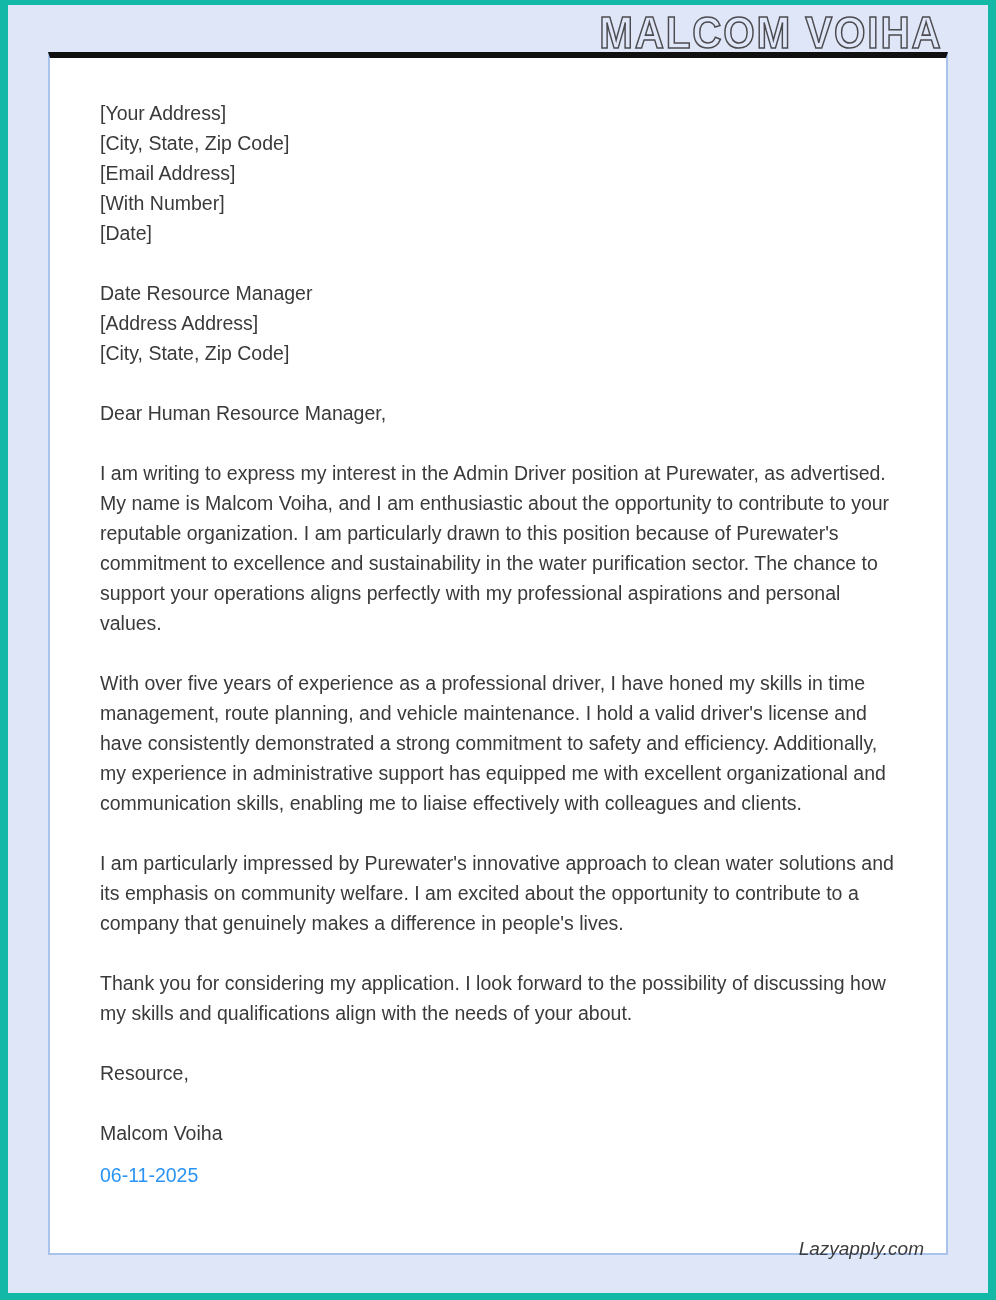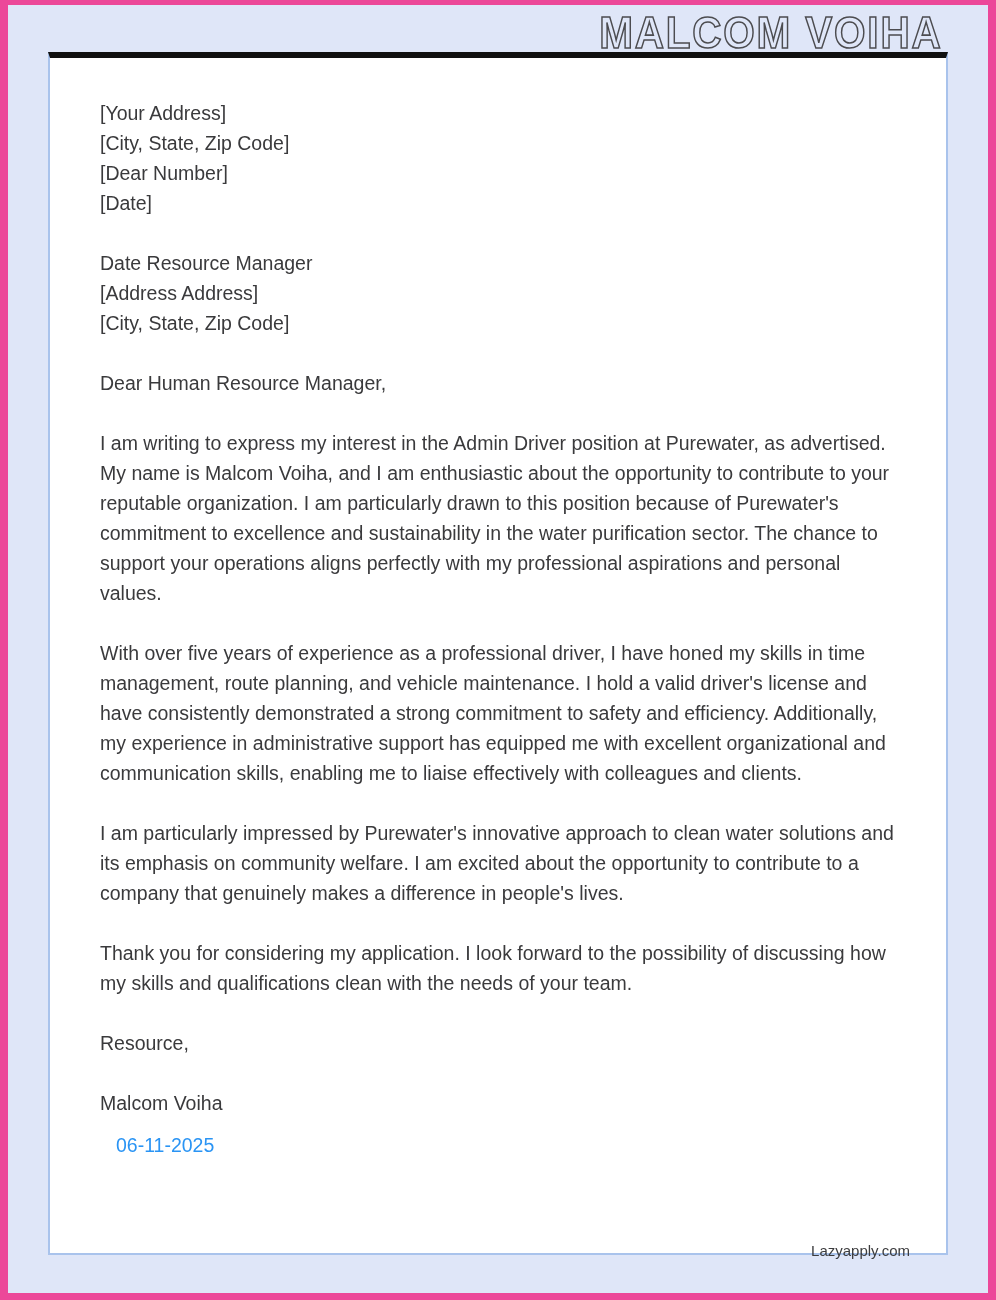--- a/index.html
+++ b/index.html
@@ -1,21 +1,21 @@
 <!DOCTYPE html>
 <html><head>
 <meta charset="utf-8">
 <style>
   * { margin: 0; padding: 0; box-sizing: border-box; }
   html, body { width: 996px; height: 1300px; }
   body { background: #000; font-family: "Liberation Sans", sans-serif; }
 
   .frame {
     width: 996px; height: 1300px;
-    background: #ec4899;
+    background: #14b8a6;
     padding: 5px 8px 7px 8px;
   }
   .canvas {
     position: relative;
     width: 100%; height: 100%;
     background: #dfe6f8;
   }
 
   .header-name {
     position: absolute;
@@ -44,60 +44,61 @@
   }
 
   .block { margin-bottom: 30px; }
   .line { line-height: 30px; }
   p { margin: 0 0 30px 0; }
   p.signature { margin-bottom: 12px; }
 
   .date {
     color: #2a94f4;
     margin-bottom: 0;
-    margin-left: 16px;
   }
 
   .watermark {
     position: absolute;
-    right: 36px; bottom: -5px;
-    font-size: 15px;
+    right: 22px; bottom: -5px;
+    font-size: 19px;
     line-height: 1;
     color: #3c3c3e;
+    font-style: italic;
   }
 </style>
 </head>
 <body>
 
 <div class="frame">
   <div class="canvas">
 
     <div class="header-name">MALCOM VOIHA</div>
 
     <div class="document">
 
       <div class="block">
         <div class="line">[Your Address]</div>
         <div class="line">[City, State, Zip Code]</div>
-        <div class="line">[Dear Number]</div>
+        <div class="line">[Email Address]</div>
+        <div class="line">[With Number]</div>
         <div class="line">[Date]</div>
       </div>
 
       <div class="block">
         <div class="line">Date Resource Manager</div>
         <div class="line">[Address Address]</div>
         <div class="line">[City, State, Zip Code]</div>
       </div>
 
       <p>Dear Human Resource Manager,</p>
 
       <p>I am writing to express my interest in the Admin Driver position at Purewater, as advertised. My name is Malcom Voiha, and I am enthusiastic about the opportunity to contribute to your reputable organization. I am particularly drawn to this position because of Purewater's commitment to excellence and sustainability in the water purification sector. The chance to support your operations aligns perfectly with my professional aspirations and personal values.</p>
       <p>With over five years of experience as a professional driver, I have honed my skills in time management, route planning, and vehicle maintenance. I hold a valid driver's license and have consistently demonstrated a strong commitment to safety and efficiency. Additionally, my experience in administrative support has equipped me with excellent organizational and communication skills, enabling me to liaise effectively with colleagues and clients.</p>
       <p>I am particularly impressed by Purewater's innovative approach to clean water solutions and its emphasis on community welfare. I am excited about the opportunity to contribute to a company that genuinely makes a difference in people's lives.</p>
-      <p>Thank you for considering my application. I look forward to the possibility of discussing how my skills and qualifications clean with the needs of your team.</p>
+      <p>Thank you for considering my application. I look forward to the possibility of discussing how my skills and qualifications align with the needs of your about.</p>
 
       <p>Resource,</p>
 
       <p class="signature">Malcom Voiha</p>
 
       <p class="date">06-11-2025</p>
 
       <div class="watermark">Lazyapply.com</div>
     </div>
 

